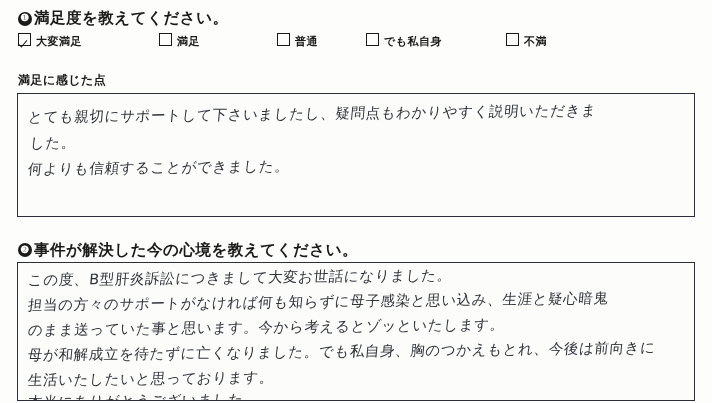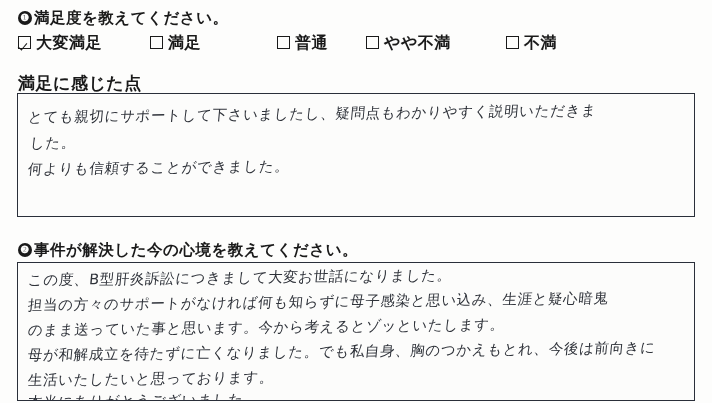--- a/index.html
+++ b/index.html
@@ -25,20 +25,21 @@
 
   
   .q1-head {
     position: absolute;
     left: 18px;
     top: 8px;
     font-size: 15.5px;
     font-weight: bold;
     letter-spacing: 0.5px;
     white-space: nowrap;
+    font-family: Liberation Mono, monospace;
   }
   .num-circle {
     display: inline-block;
     width: 14px;
     height: 14px;
     line-height: 14px;
     border-radius: 50%;
     background: #1a1a1a;
     color: #fdfdfc;
     font-size: 10px;
@@ -50,21 +51,21 @@
 
   .choices {
     position: absolute;
     left: 18px;
     top: 33px;
     width: 676px;
     height: 22px;
   }
   .choice {
     position: absolute;
-    font-size: 16px;
+    font-size: 11px;
     font-weight: bold;
     white-space: nowrap;
     letter-spacing: 0.5px;
   }
   .choice .box {
     display: inline-block;
     width: 11px;
     height: 11px;
     border: 1.4px solid #1a1a1a;
     margin-right: 5px;
@@ -76,30 +77,30 @@
     position: absolute;
     left: 1px;
     top: 4px;
     width: 4px;
     height: 8px;
     border-right: 1.6px solid #1a1a1a;
     border-bottom: 1.6px solid #1a1a1a;
     transform: rotate(40deg);
   }
   .c0 { left: 0px; }
-  .c1 { left: 116px; padding-left: 16px; }
+  .c1 { left: 125px; padding-left: 16px; }
   .c2 { left: 259px; }
   .c3 { left: 348px; }
   .c4 { left: 488px; }
 
   .sub-label {
     position: absolute;
     left: 18px;
     top: 72px;
-    font-size: 17px;
+    font-size: 12px;
     font-weight: bold;
     letter-spacing: 0.5px;
   }
 
   
   .hw-box {
     position: absolute;
     border: 1.2px solid #2a2f3a;
     background: #fcfcfb;
     overflow: hidden;
@@ -163,21 +164,21 @@
     <label class="choice checked c0">
       <span class="box"></span><span>大変満足</span>
     </label>
     <label class="choice c1">
       <span class="box"></span><span>満足</span>
     </label>
     <label class="choice c2">
       <span class="box"></span><span>普通</span>
     </label>
     <label class="choice c3">
-      <span class="box"></span><span>やや不満</span>
+      <span class="box"></span><span>でも私自身</span>
     </label>
     <label class="choice c4">
       <span class="box"></span><span>不満</span>
     </label>
   </div>
 
   <div class="sub-label">満足に感じた点</div>
 
   <div class="hw-box box1">
     <div class="hw-line l0">とても親切にサポートして下さいましたし、疑問点もわかりやすく説明いただきま</div>

